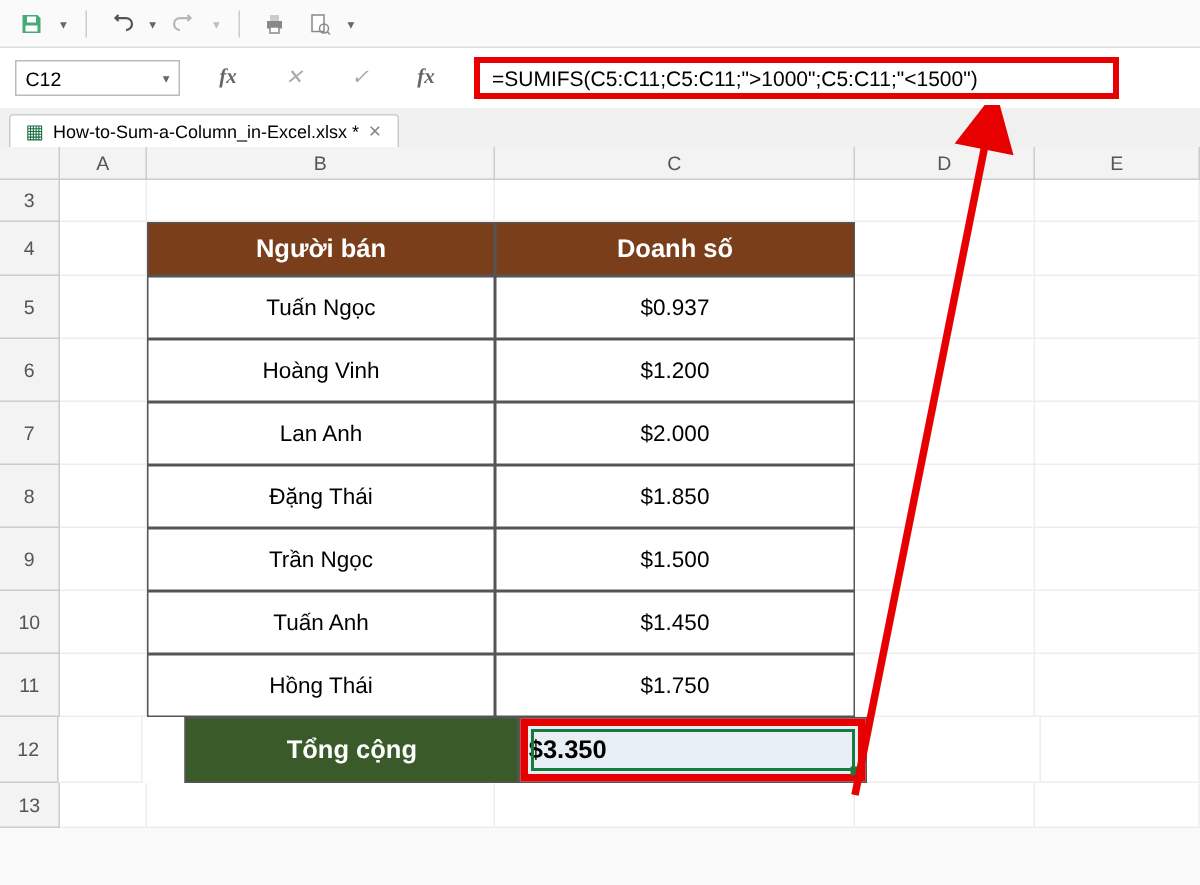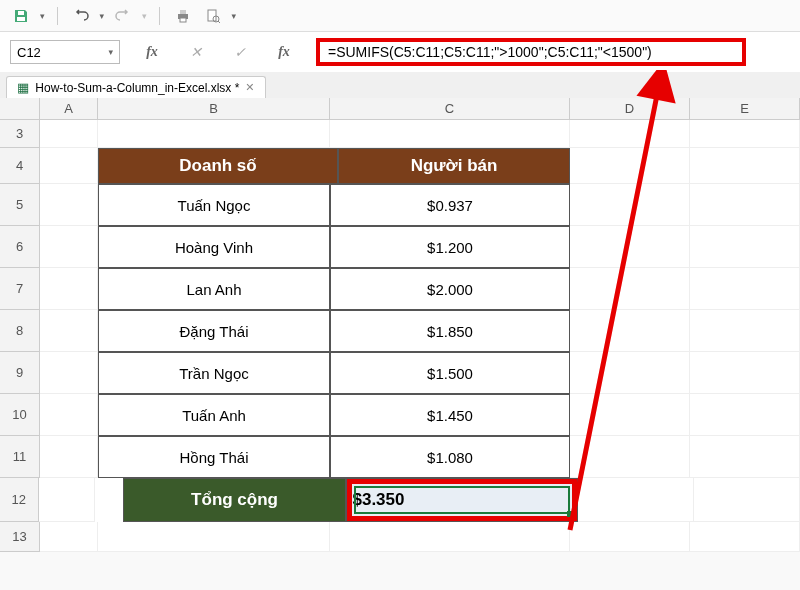--- a/index.html
+++ b/index.html
@@ -123,22 +123,22 @@
       <div class="cell col-A r3"></div>
       <div class="cell col-B r3"></div>
       <div class="cell col-C r3"></div>
       <div class="cell col-D r3"></div>
       <div class="cell col-E r3"></div>
     </div>
 
   <div class="row">
       <div class="row-h r4">4</div>
       <div class="cell col-A r4"></div>
+      <div class="cell hdr-cell col-B r4">Người bán</div>
       <div class="cell hdr-cell col-C r4">Doanh số</div>
-      <div class="cell hdr-cell col-B r4">Người bán</div>
       <div class="cell col-D r4"></div>
       <div class="cell col-E r4"></div>
     </div>
 
   <div class="row">
       <div class="row-h r5">5</div>
       <div class="cell col-A r5"></div>
       <div class="cell d-cell col-B r5">Tuấn Ngọc</div>
       <div class="cell d-cell col-C r5">$0.937</div>
       <div class="cell col-D r5"></div>
@@ -181,21 +181,21 @@
       <div class="cell col-A r10"></div>
       <div class="cell d-cell col-B r10">Tuấn Anh</div>
       <div class="cell d-cell col-C r10">$1.450</div>
       <div class="cell col-D r10"></div>
       <div class="cell col-E r10"></div>
     </div>
   <div class="row">
       <div class="row-h r11">11</div>
       <div class="cell col-A r11"></div>
       <div class="cell d-cell col-B r11">Hồng Thái</div>
-      <div class="cell d-cell col-C r11">$1.080</div>
+      <div class="cell d-cell col-C r11">$1.750</div>
       <div class="cell col-D r11"></div>
       <div class="cell col-E r11"></div>
     </div>
 
   <div class="row">
       <div class="row-h r12">12</div>
       <div class="cell col-A r12"></div>
       <div class="cell total-label col-B r12">Tổng cộng</div>
     <div class="cell total-val-wrap col-C r12">
       <div class="total-val-box">

